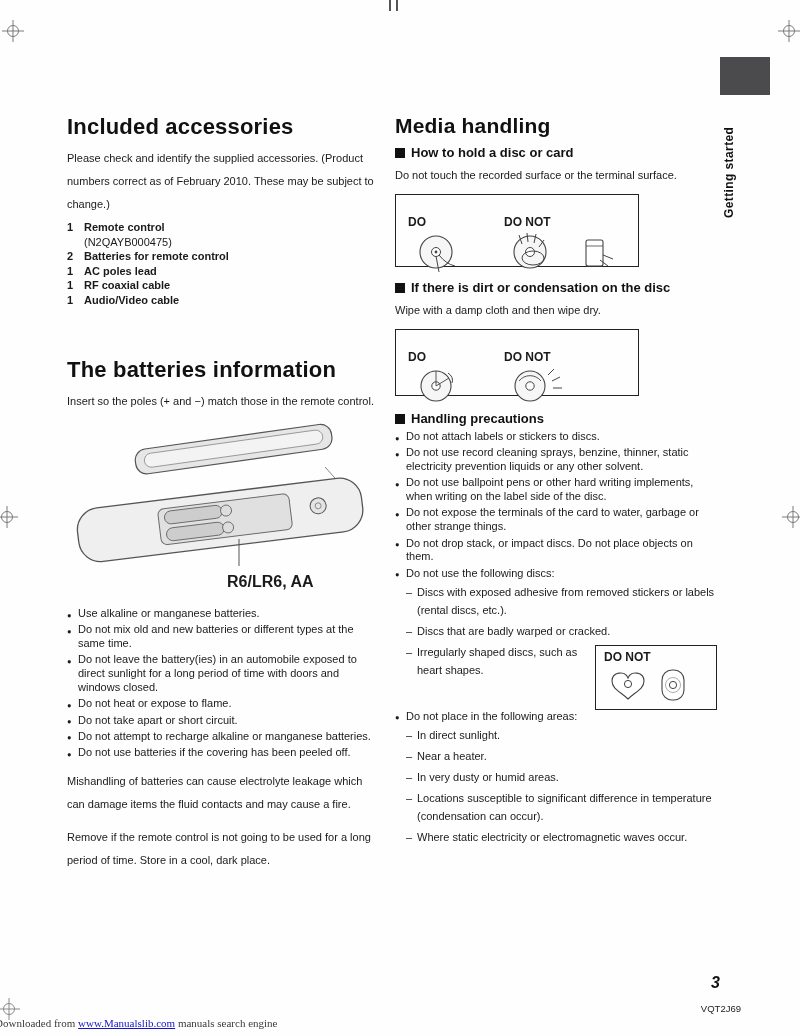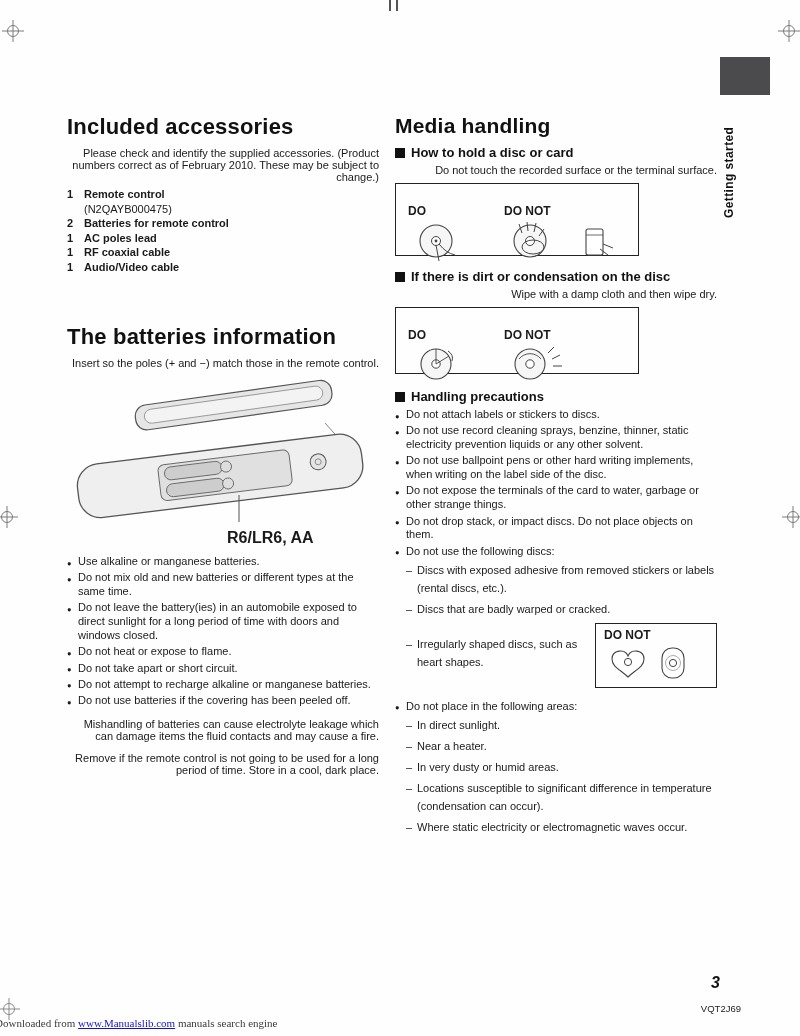--- a/index.html
+++ b/index.html
@@ -22,46 +22,46 @@
   .tab-label{
     position:absolute;left:722px;top:114px;height:104px;width:16px;
     writing-mode:vertical-rl;transform:rotate(180deg);
     font-size:12px;font-weight:bold;letter-spacing:0.4px;color:#111;
   }
   
   .col{position:absolute;top:114px;}
   .left-col{left:67px;width:312px;}
   .right-col{left:395px;width:322px;}
   h1.sec{font-size:22px;font-weight:bold;margin:0 0 7px 0;letter-spacing:0.2px;color:#111;}
-  .body{font-size:11px;line-height:12px;margin:0 0 4px 0;text-align:right;}
+  .body{font-size:11px;line-height:23px;margin:0 0 4px 0;}
   
   .acc-list{margin-top:4px;}
   .acc-row{display:flex;font-size:11px;line-height:14.5px;font-weight:bold;}
   .acc-row .qty{width:17px;flex:none;}
   .acc-note{font-size:11px;line-height:14.5px;margin-left:17px;}
   
   .h-batt{margin-top:50px !important;}
   .figure{margin:10px 0 6px 0;}
   .fig-caption{font-size:16px;font-weight:bold;margin:2px 0 0 160px;}
   
-  .bullets{margin-top:8px;}
+  .bullets{margin-top:16px;}
   .bl{position:relative;padding-left:11px;font-size:11px;line-height:13.8px;margin-bottom:2.5px;}
   .bl::before{content:"\25CF";position:absolute;left:0;top:1.5px;font-size:7.5px;}
   .dashes{margin-left:11px;}
   .dash{position:relative;padding-left:11px;font-size:11px;line-height:18px;margin-bottom:3px;}
   .dash::before{content:"\2013";position:absolute;left:0;top:0;}
   .para{margin-top:10px;}
   
   .subhead{display:flex;align-items:center;gap:6px;font-size:13px;font-weight:bold;margin:13px 0 4px 0;color:#111;}
   .sqicon{width:10px;height:10px;background:#111;flex:none;}
   .mediabox{border:1.4px solid #222;width:244px;box-sizing:border-box;display:flex;padding:20px 10px 6px 12px;margin:7px 0 2px 0;}
   .mb-colA{width:96px;flex:none;}
   .mb-colB{flex:1;}
   .mb-label{font-size:12px;font-weight:bold;margin-bottom:1px;}
-  .dash-row{display:flex;gap:8px;align-items:center;}
+  .dash-row{display:flex;gap:8px;align-items:flex-start;}
   .dash-row .dash{flex:1;}
   .shape-box{border:1.4px solid #222;width:122px;flex:none;box-sizing:border-box;padding:4px 8px 5px 8px;margin-top:2px;}
   .shape-box .mb-label{margin-bottom:2px;}
   
   .pagenum{position:absolute;top:974px;right:80px;font-size:16px;font-style:italic;font-weight:bold;color:#111;}
   .doccode{position:absolute;top:1003px;right:59px;font-size:9.5px;color:#222;}
   .watermark{position:absolute;top:1017px;left:-5px;font-family:"Liberation Serif", serif;font-size:11px;color:#3a3a3a;white-space:nowrap;}
   .watermark a{color:#1414c8;text-decoration:underline;}
   svg{display:block;}
 </style>
@@ -269,21 +269,21 @@
               <path d="M24 12 C21 4 8 6 8 15 C8 23 17 26 24 33 C31 26 40 23 40 15 C40 6 27 4 24 12 Z" fill="#ffffff" stroke="#444" stroke-width="1.1"></path>
               <circle cx="24" cy="18" r="3.6" fill="#ffffff" stroke="#444" stroke-width="1"></circle>
               <rect x="58" y="4" width="22" height="30" rx="10" fill="#ffffff" stroke="#444" stroke-width="1.1"></rect>
               <circle cx="69" cy="19" r="3.6" fill="#ffffff" stroke="#444" stroke-width="1"></circle>
               <circle cx="69" cy="19" r="7.5" fill="none" stroke="#888" stroke-width="0.7"></circle>
             </svg>
           </div>
         </div>
       </div>
 
-      <div class="bl" style="margin-top:12px;">Do not place in the following areas:</div>
+      <div class="bl" style="margin-top:0;">Do not place in the following areas:</div>
       <div class="dashes">
         <div class="dash">In direct sunlight.</div>
         <div class="dash">Near a heater.</div>
         <div class="dash">In very dusty or humid areas.</div>
         <div class="dash">Locations susceptible to significant difference in temperature (condensation can occur).</div>
         <div class="dash">Where static electricity or electromagnetic waves occur.</div>
       </div>
     </div>
   </div>
 

